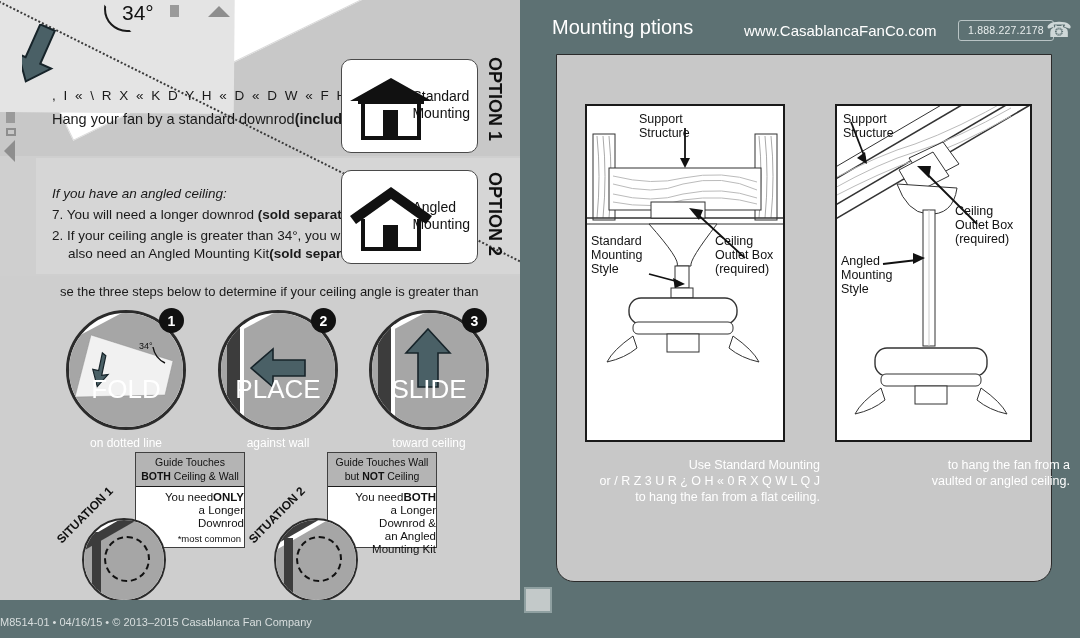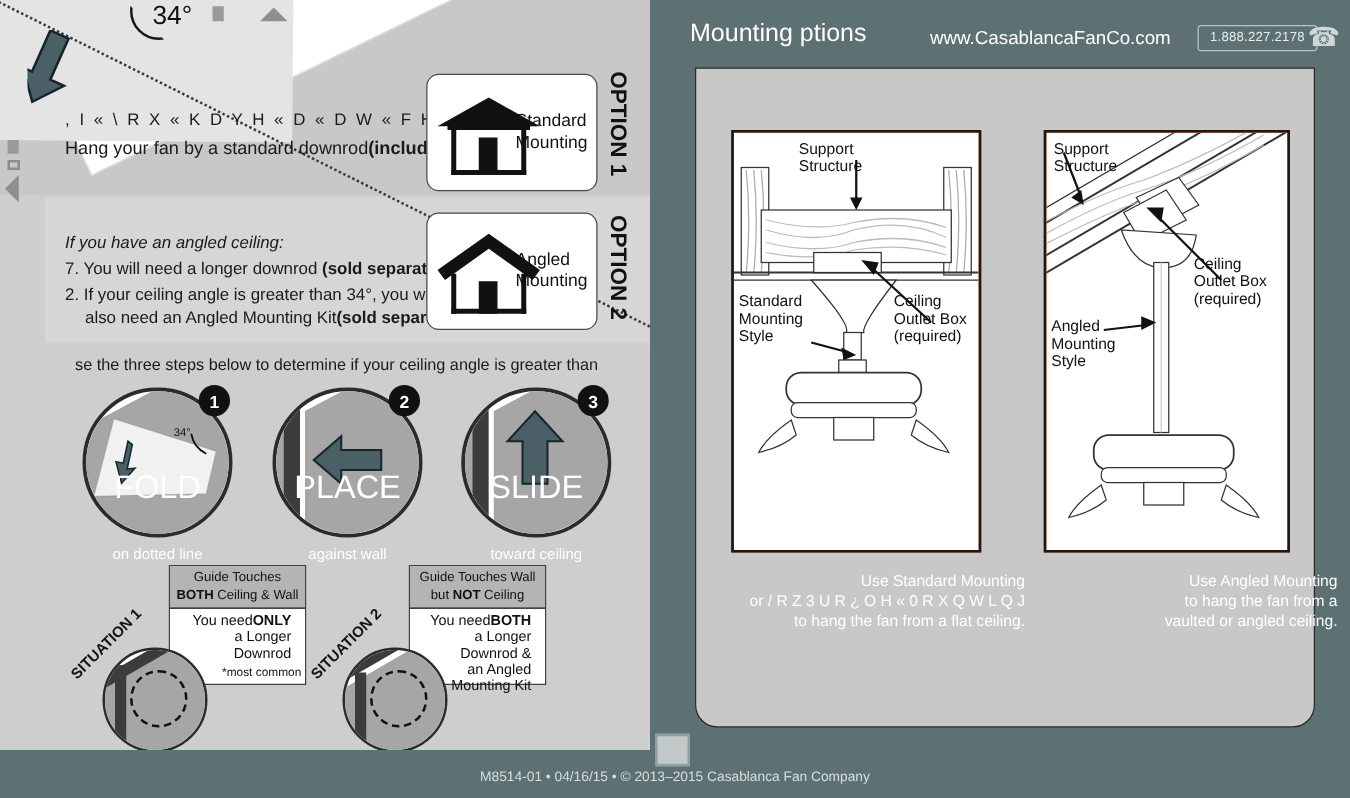--- a/index.html
+++ b/index.html
@@ -114,21 +114,21 @@
   .c-sub   { position:absolute; width:120px; text-align:center; color:#fff;
              font-size:12px;margin-top:36px; }
   .tiny-angle { position:absolute; font-size:9px; color:#111; }
 
   
   .sit-box { position:absolute; border:1px solid #404040; background:#fff; }
   #sitbox1 { left:135px; top:452px; width:110px; height:96px; }
   #sitbox2 { left:327px; top:452px; width:110px; height:96px; }
   .sit-hd  { background:#b4b4b4; border-bottom:1px solid #1a1a1a;
              text-align:center; font-size:10.5px; color:#111; padding:2px 0 3px; line-height:14px; }
-  .sit-bd  { font-size:11.5px; color:#111; text-align:right; padding:4px 11px 0 4px; line-height:13px;margin-left:12px; }
+  .sit-bd  { font-size:11.5px; color:#111; text-align:right; padding:4px 0 0 4px; line-height:13px;margin-left:12px; }
   .sit-note{ position:absolute; bottom:3px; right:3px; font-size:9.5px; color:#111; }
   .sit-lab {
     position:absolute; font-size:12px; font-weight:bold; color:#111;
     transform: rotate(-45deg); white-space:nowrap;
   }
   #sitlab1 { left:48px; top:508px; } #sitlab2 { left:240px; top:508px; }
   .sit-circ { position:absolute; width:84px; height:84px; border-radius:50%;
               border:2px solid #2b2b2b; background:#fff; overflow:hidden; }
   #sitc1 { left:82px; top:518px; } #sitc2 { left:274px; top:518px; }
   .sc-grey { position:absolute; left:-14px; top:38px; width:160px; height:110px;
@@ -159,21 +159,21 @@
   .cap { position:absolute; font-size:12.5px; color:#ffffff; text-align:right; line-height:16px; white-space:nowrap; }
   #cap1 { left:570px; top:457px; width:250px; }
   #cap2 { left:820px; top:457px; width:250px; }
 
   
   #footer-sq {
     position:absolute; left:524px; top:587px; width:28px; height:26px;
     border:2px solid #8fa0a1; background:#c3c9c9;
   }
   #footer-txt {
-    position:absolute; left:0; top:616px; width:1080px; text-align:center;
+    position:absolute; left:0; top:616px; width:1080px; text-align:left;
     font-size:11px; color:#d8dede;
   }
 </style>
 </head>
 <body>
 
 <div id="page">
 
   <div id="left-page">
     <div class="band-opt1"></div>
@@ -431,20 +431,19 @@
       <div>(required)</div>
     </div>
   </div>
 
   <div class="cap" id="cap1">
     <div>Use Standard Mounting</div>
     <div>or  / R Z   3 U R ¿ O H « 0 R X Q W L Q J</div>
     <div>to hang the fan from a flat ceiling.</div>
   </div>
   <div class="cap" id="cap2">
-    <div>Use Angled Mounting</div>
     <div>to hang the fan from a</div>
     <div>vaulted or angled ceiling.</div>
   </div>
 
   <div id="footer-sq"></div>
   <div id="footer-txt">M8514-01 • 04/16/15 • © 2013–2015 Casablanca Fan Company</div>
 </div>
 
 </body></html>

